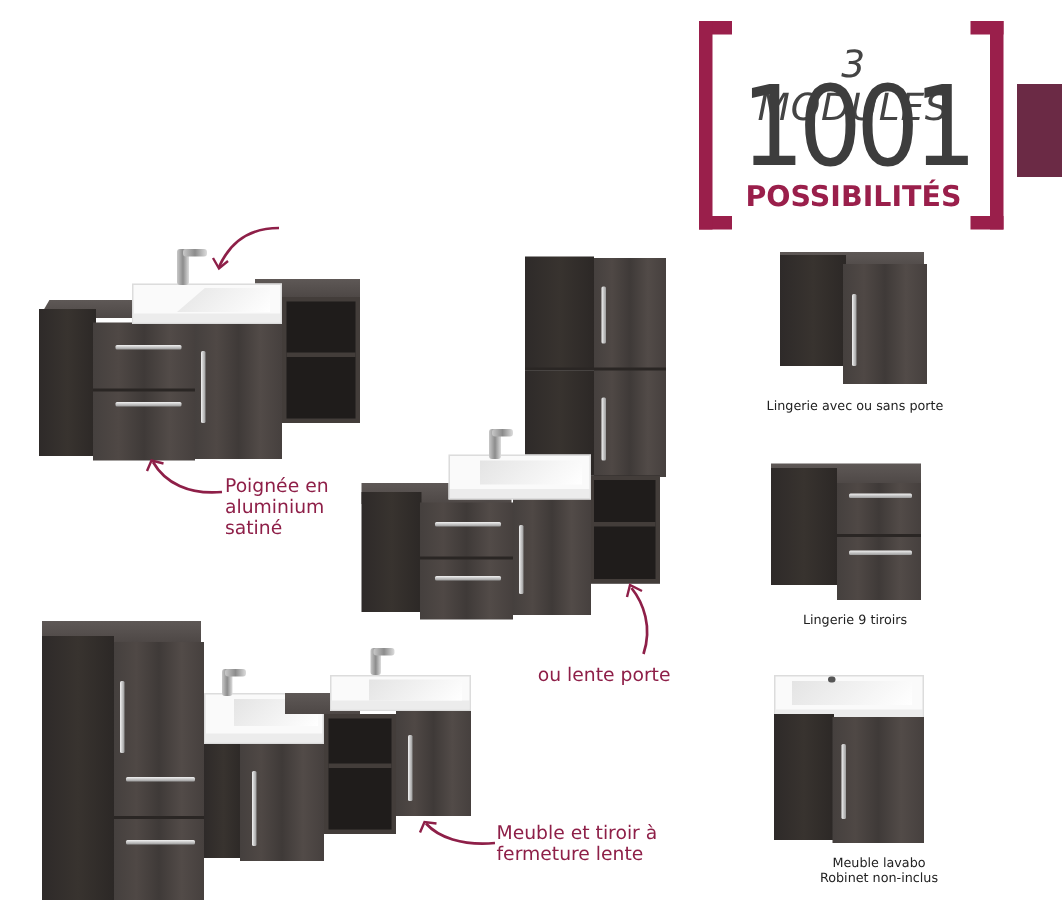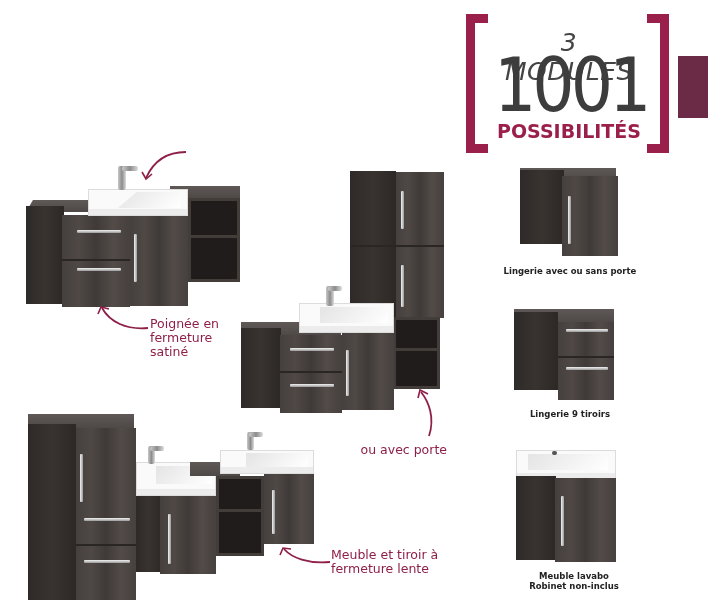--- a/index.html
+++ b/index.html
@@ -14,21 +14,21 @@
     .hdr-modules { position:absolute; left: 494px; top: 28px; width: 150px; text-align:center;
       font-family: "DejaVu Sans", sans-serif; font-size: 25px; color: #444; letter-spacing: 0.5px; font-weight: 300; font-style: italic; }
     .hdr-1001 { position:absolute; left: 494px; top: 48px; width: 150px; text-align:right;
       font-family: "DejaVu Sans Condensed", "DejaVu Sans", sans-serif; font-size: 74px; line-height: 74px; color: #3d3d3d; letter-spacing: -4px; }
     .hdr-poss { position:absolute; left: 494px; top: 120px; width: 150px; text-align:center;
       font-family: "DejaVu Sans", sans-serif; font-weight: bold; font-size: 19px; color: #9a1f4b; letter-spacing: 0px; }
     .side-tab { position:absolute; left: 678px; top: 56px; width: 30px; height: 62px; background: #6b2a45; }
 
     
     .callout { position:absolute; font-family: "DejaVu Sans", sans-serif; font-size: 12.5px; line-height: 14px; color: #8e1f48; }
-    .caption { position:absolute; font-family: "DejaVu Sans", sans-serif; font-size: 8.5px; line-height: 10px; color: #222; text-align: center; font-weight: bold; }
+    .caption { position:absolute; font-family: "DejaVu Sans", sans-serif; font-size: 8.5px; line-height: 10px; color: #222; text-align: center; }
 
     
     .wood { background: linear-gradient(90deg, #45403e 0%, #4f4845 25%, #3f3a38 50%, #524b48 75%, #46403e 100%); }
     .wood-dark { background: linear-gradient(90deg, #2e2a29 0%, #38332f 50%, #2c2826 100%); }
     .wood-top { background: linear-gradient(180deg, #5e5856 0%, #4e4846 100%); }
     .handle-h { position:absolute; height: 3px; background: linear-gradient(180deg,#f2f2f2,#9a9a9a); border-radius: 1px; }
     .handle-v { position:absolute; width: 3px; background: linear-gradient(90deg,#f2f2f2,#9a9a9a); border-radius: 1px; }
     .sink { position:absolute; background: #fafafa; border: 1px solid #dcdcdc; box-shadow: inset 0 -6px 0 #ececec; }
     .basin { position:absolute; background: linear-gradient(135deg,#e4e4e4,#ffffff); }
     .faucet { position:absolute; background: linear-gradient(90deg,#c8c8c8,#8c8c8c,#dcdcdc); border-radius: 2px; }
@@ -162,44 +162,44 @@
 <div class="caption" style="left:490px;top:409px;width:160px;">Lingerie 9 tiroirs</div>
 
 <div>
   <div class="sink" style="left:516px;top:450px;width:100px;height:30px;"></div>
   <div class="basin" style="left:528px;top:454px;width:80px;height:16px;"></div>
   <div class="abs" style="left:552px;top:451px;width:5px;height:4px;background:#555;border-radius:2px;"></div>
   <div class="abs wood-dark" style="left:516px;top:476px;width:40px;height:84px;"></div>
   <div class="abs wood" style="left:555px;top:478px;width:61px;height:84px;"></div>
   <div class="handle-v" style="left:561px;top:496px;height:50px;"></div>
 </div>
-<div class="caption" style="left:494px;top:571px;width:160px;">
+<div class="caption" style="left:506px;top:571px;width:160px;">
   <div>Meuble lavabo</div>
   <div>Robinet non-inclus</div>
 </div>
 
 <div class="callout" style="left:187px;top:141px;">
 </div>
 <svg class="arrow" style="left:140px;top:148px;" width="50" height="36">
   <path d="M46 4 C 28 4, 14 12, 6 30" stroke="#8e1f48" stroke-width="1.8" fill="none"></path>
   <path d="M2 24 L6 31 L12 26" stroke="#8e1f48" stroke-width="1.6" fill="none"></path>
 </svg>
 
 <div class="callout" style="left:150px;top:317px;">
   <div>Poignée en</div>
-  <div>fermeture</div>
+  <div>aluminium</div>
   <div>satiné</div>
 </div>
 <svg class="arrow" style="left:96px;top:304px;" width="56" height="30">
   <path d="M52 24 C 30 26, 14 18, 6 4" stroke="#8e1f48" stroke-width="1.8" fill="none"></path>
   <path d="M2 10 L5 3 L13 5" stroke="#8e1f48" stroke-width="1.6" fill="none"></path>
 </svg>
 
 <div class="callout" style="left:347px;top:443px;text-align:right;width:100px;">
-  <div>ou avec porte</div>
+  <div>ou lente porte</div>
 </div>
 <svg class="arrow" style="left:415px;top:388px;" width="24" height="52">
   <path d="M14 48 C 20 30, 14 14, 6 4" stroke="#8e1f48" stroke-width="1.8" fill="none"></path>
   <path d="M3 10 L5 2 L13 6" stroke="#8e1f48" stroke-width="1.6" fill="none"></path>
 </svg>
 
 <div class="callout" style="left:331px;top:548px;">
   <div>Meuble et tiroir à</div>
   <div>fermeture lente</div>
 </div>

